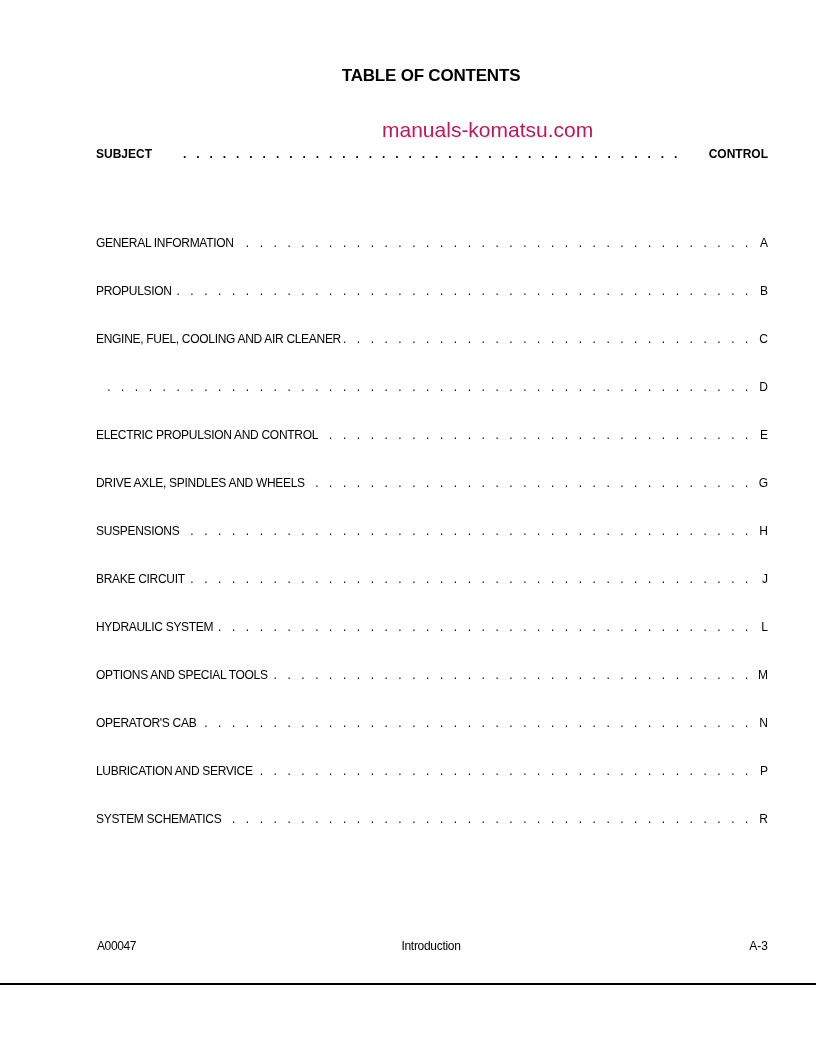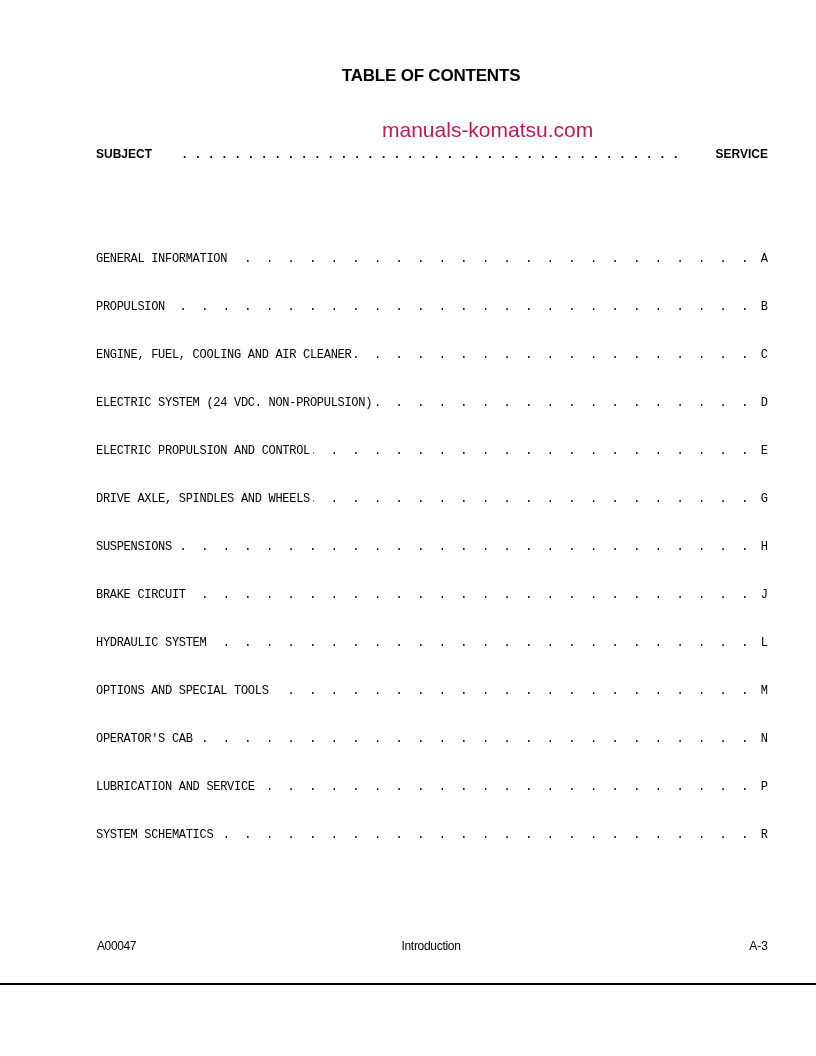--- a/index.html
+++ b/index.html
@@ -57,24 +57,23 @@
       top: 219px;
       left: 96px;
       width: 672px;
       margin: 0;
       padding: 0;
       list-style: none;
     }
     .toc-row {
       height: 48px;
       display: flex;
-      align-items: flex-end;
+      align-items: center;
       font-size: 12px;
       line-height: 16px;
-      font-family: Liberation Mono, monospace;
     }
     .toc-row .subject {
       white-space: nowrap;
       letter-spacing: -0.3px;
     }
     .toc-row .leader {
       flex: 1;
       overflow: hidden;
       white-space: nowrap;
       margin: 0 6px 0 3px;
@@ -123,41 +122,40 @@
   </style>
 </head>
 <body>
 
 <div class="title">TABLE OF CONTENTS</div>
 <div class="watermark">manuals-komatsu.com</div>
 
 <div class="toc-header">
   <span>SUBJECT</span>
   <span class="leader">. . . . . . . . . . . . . . . . . . . . . . . . . . . . . . . . . . . . . . . . . . . . . . . . . . . . . . . . . . . . . . . . . . . . . . . . . . . . . . . . . . . . .</span>
-  <span>SERVICE</span>
+  <span>CONTROL</span>
 </div>
 
 <ul class="toc-list">
   <li class="toc-row">
     <span class="subject">GENERAL INFORMATION</span>
     <span class="leader">. . . . . . . . . . . . . . . . . . . . . . . . . . . . . . . . . . . . . . . . . . . . . . . . . . . . . . . . . . . . . . . . . . . . . . . . . . . . . . . . . . . . . . . . . .</span>
     <span class="section">A</span>
   </li>
   <li class="toc-row">
     <span class="subject">PROPULSION</span>
     <span class="leader">. . . . . . . . . . . . . . . . . . . . . . . . . . . . . . . . . . . . . . . . . . . . . . . . . . . . . . . . . . . . . . . . . . . . . . . . . . . . . . . . . . . . . . . . . .</span>
     <span class="section">B</span>
   </li>
   <li class="toc-row">
     <span class="subject">ENGINE, FUEL, COOLING AND AIR CLEANER</span>
     <span class="leader">. . . . . . . . . . . . . . . . . . . . . . . . . . . . . . . . . . . . . . . . . . . . . . . . . . . . . . . . . . . . . . . . . . . . . . . . . . . . . . . . . . . . . . . . . .</span>
     <span class="section">C</span>
   </li>
   <li class="toc-row">
-    <span class="subject">ELECTRIC SYSTEM (24 VDC. NON-PROPULSION)</span>
     <span class="leader">. . . . . . . . . . . . . . . . . . . . . . . . . . . . . . . . . . . . . . . . . . . . . . . . . . . . . . . . . . . . . . . . . . . . . . . . . . . . . . . . . . . . . . . . . .</span>
     <span class="section">D</span>
   </li>
   <li class="toc-row">
     <span class="subject">ELECTRIC PROPULSION AND CONTROL</span>
     <span class="leader">. . . . . . . . . . . . . . . . . . . . . . . . . . . . . . . . . . . . . . . . . . . . . . . . . . . . . . . . . . . . . . . . . . . . . . . . . . . . . . . . . . . . . . . . . .</span>
     <span class="section">E</span>
   </li>
   <li class="toc-row">
     <span class="subject">DRIVE AXLE, SPINDLES AND WHEELS</span>

